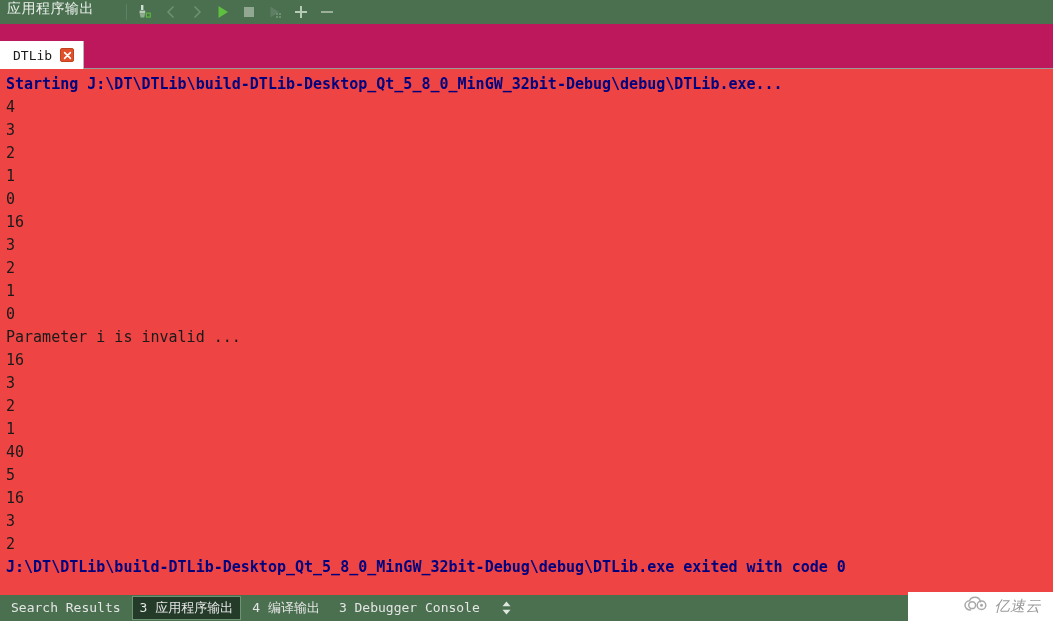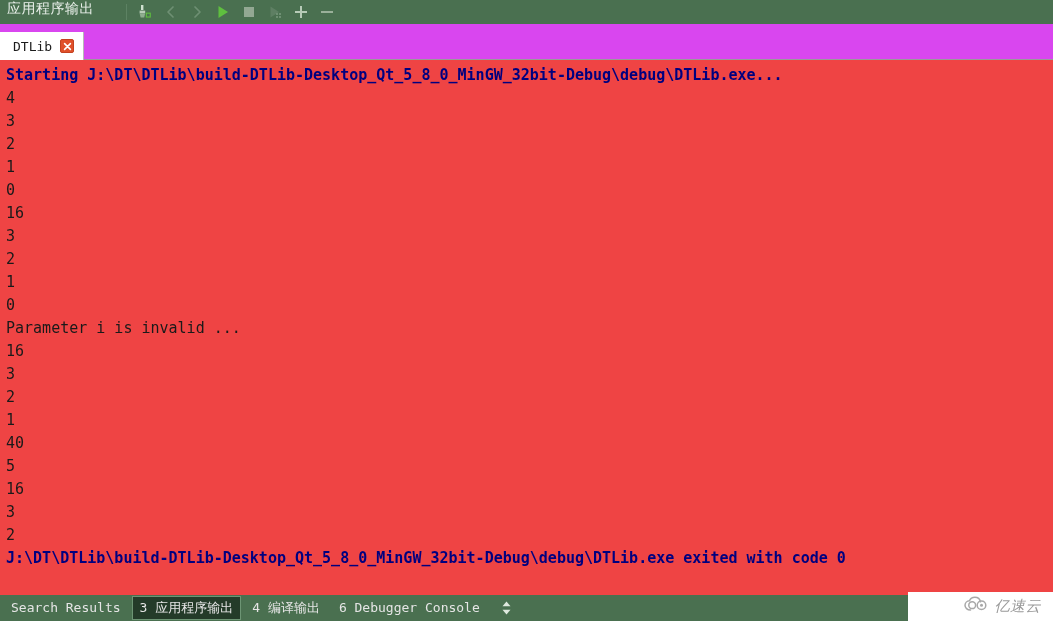--- a/index.html
+++ b/index.html
@@ -56,22 +56,22 @@
     height: 22px;
     display: flex;
     align-items: center;
     justify-content: center;
     margin-right: 2px;
   }
   .tb-btn svg { display: block; }
 
   
   .tab-strip {
-    height: 36px;
-    background: #d946ef;
+    height: 45px;
+    background: #be185d;
     border-bottom: 1px solid #9a9a9a;
     display: flex;
     align-items: flex-end;
     flex: 0 0 auto;
     box-sizing: border-box;
   }
   .tab {
     height: 28px;
     background: #ffffff;
     border-right: 1px solid #b8b8b8;
@@ -289,21 +289,21 @@
     <div class="out-line">16</div>
     <div class="out-line">3</div>
     <div class="out-line">2</div>
     <div class="out-line msg">J:\DT\DTLib\build-DTLib-Desktop_Qt_5_8_0_MinGW_32bit-Debug\debug\DTLib.exe exited with code 0</div>
   </div>
 
   <div class="status-bar">
     <div class="status-item">Search Results</div>
     <div class="status-item active">3 应用程序输出</div>
     <div class="status-item">4 编译输出</div>
-    <div class="status-item">6 Debugger Console</div>
+    <div class="status-item">3 Debugger Console</div>
 
     <div class="status-spinner">
       <svg width="11" height="16" viewBox="0 0 11 16">
         <path d="M5.5 1.5 L9.5 6.3 L1.5 6.3 Z" fill="#dfe9df"></path>
         <path d="M5.5 14.5 L9.5 9.7 L1.5 9.7 Z" fill="#dfe9df"></path>
       </svg>
     </div>
 
     <div class="status-filler"></div>
   </div>

